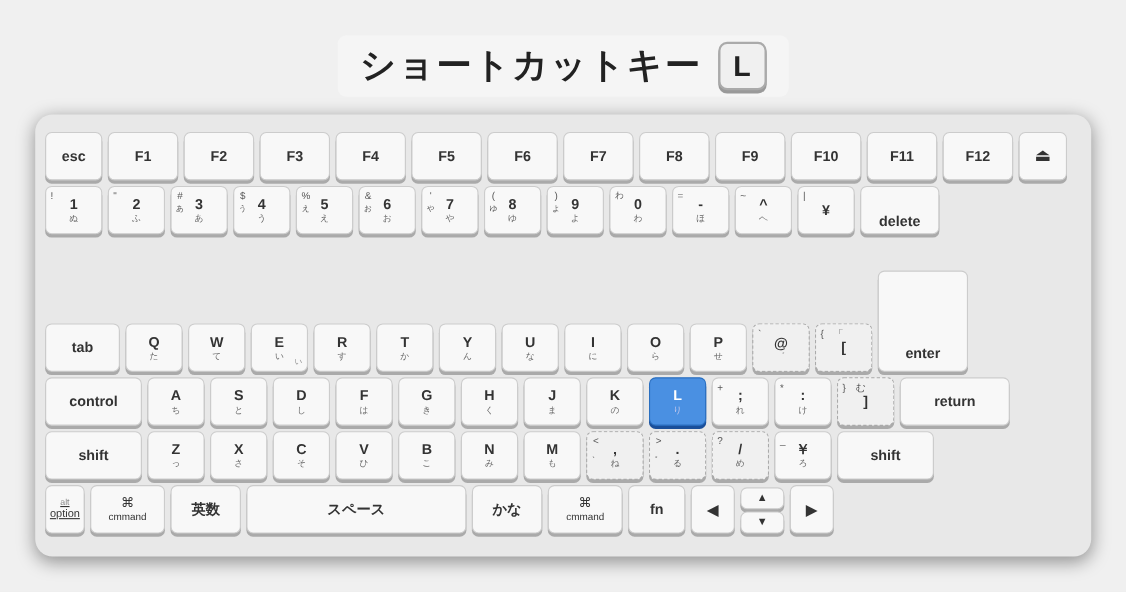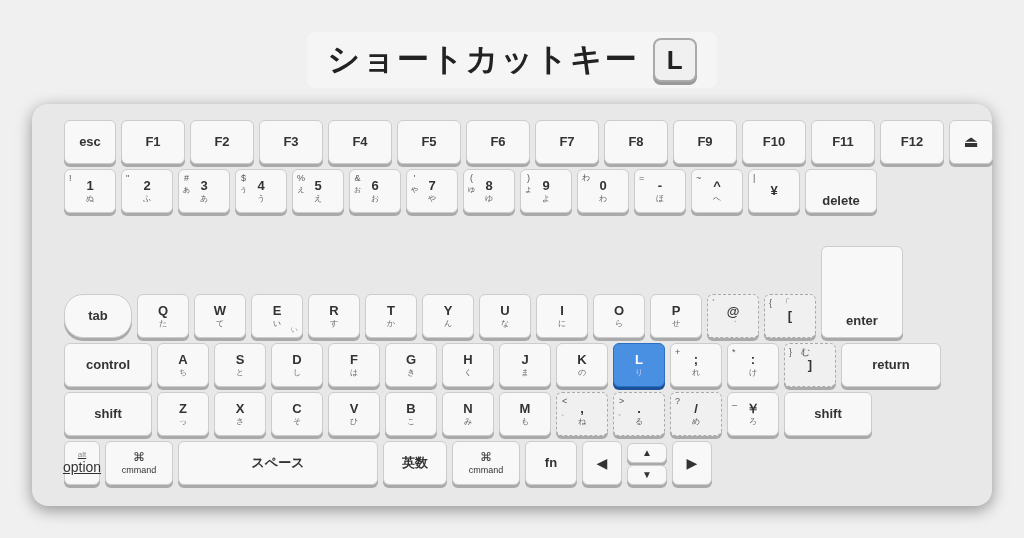--- a/index.html
+++ b/index.html
@@ -37,21 +37,21 @@
       align-items: center;
       justify-content: center;
       font-size: 26px;
       font-weight: bold;
       color: #222;
       box-shadow: 0 3px 0 #999;
     }
     .keyboard-container {
       background: #e8e8e8;
       border-radius: 16px;
-      padding: 16px 32px;
+      padding: 16px 9px;
       box-shadow: 0 4px 16px rgba(0,0,0,0.4);
       width: 960px;
     }
     .keyboard-row {
       display: flex;
       gap: 5px;
       margin-bottom: 5px;
       align-items: flex-end;
     }
     .key {
@@ -107,21 +107,21 @@
     .key-active .bottom-right,
     .key-active .bottom-left {
       color: #cce0ff;
     }
     
     .w-esc { width: 52px; }
     .w-fn { width: 64px; }
     .w-eject { width: 44px; }
     .w-num { width: 52px; }
     .w-delete { width: 72px; justify-content: flex-end; }
-    .w-tab { width: 68px; border-radius: 19px; }
+    .w-tab { width: 68px; }
     .w-letter { width: 52px; }
     .w-enter { width: 82px; }
     .w-control { width: 88px; }
     .w-return { width: 100px; }
     .w-shift-l { width: 88px; }
     .w-shift-r { width: 88px; }
     .w-caps { width: 52px; }
     .w-alt { width: 36px; text-decoration: underline; }
     .w-cmd { width: 68px; }
     .w-eisu { width: 64px; }
@@ -446,31 +446,34 @@
         <span class="sub-char">ろ</span>
     </div>
     <div class="key w-shift-r">
         <span class="main-char">shift</span>
       </div>
   </div>
 
   <div class="keyboard-row">
     <div class="key w-alt" style="flex-direction:column; font-size:8px; align-items:center; justify-content:center;">
       <span style="font-size:8px;color:#888">alt</span>
-      <span style="font-size:14px">option</span>
+      <span style="font-size:10px">option</span>
     </div>
     <div class="key w-cmd" style="flex-direction:column; font-size:8px; align-items:center; justify-content:center;">
       <span style="font-size:12px">⌘</span>
       <span style="font-size:9px">cmmand</span>
     </div>
+    <div class="key w-eisu">
+        <span class="main-char">英数</span>
+      </div>
     <div class="key w-space">
         <span class="main-char">スペース</span>
       </div>
     <div class="key w-eisu">
-        <span class="main-char">英数</span>
+        <span class="main-char">かな</span>
       </div>
     <div class="key w-cmd" style="flex-direction:column; font-size:8px; align-items:center; justify-content:center;">
       <span style="font-size:12px">⌘</span>
       <span style="font-size:9px">cmmand</span>
     </div>
     <div class="key w-fn-key">
         <span class="main-char">fn</span>
       </div>
     <div class="key w-arrow">
         <span style="font-size:14px">◀</span>

